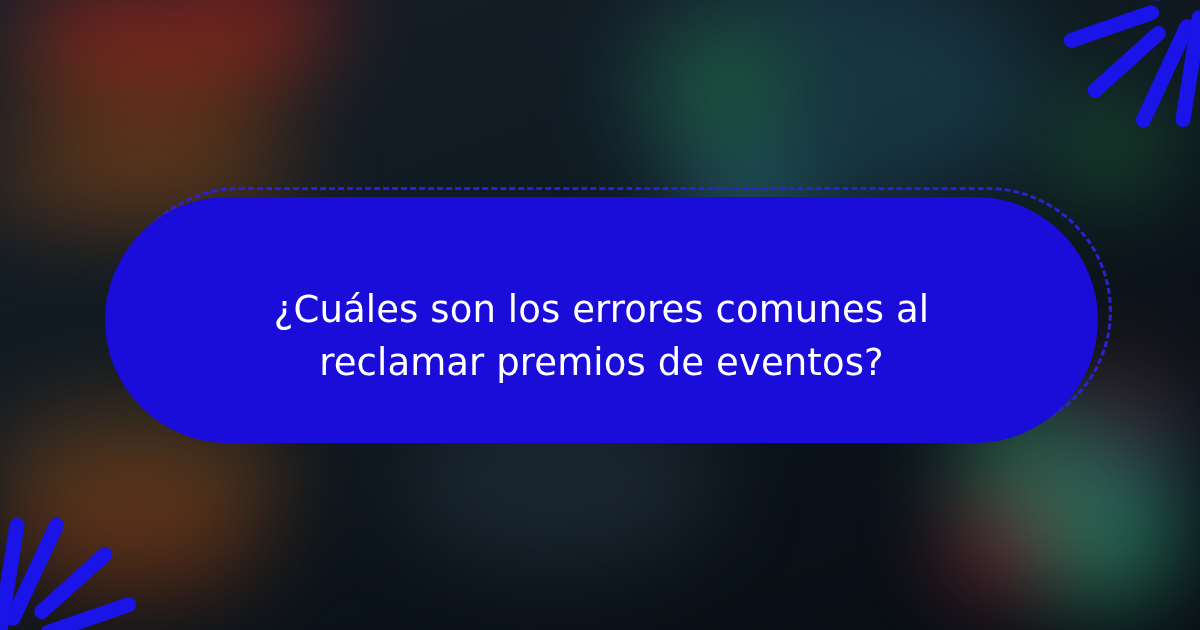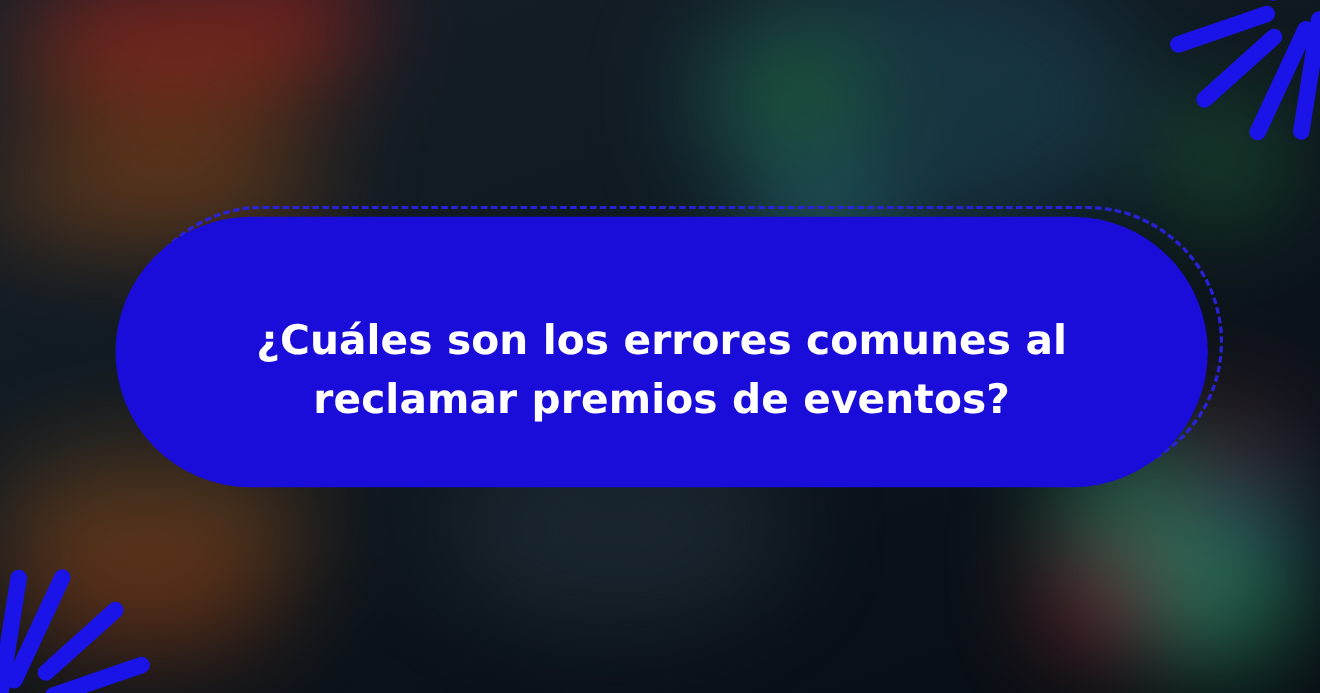--- a/index.html
+++ b/index.html
@@ -49,21 +49,21 @@
     justify-content:center;
     box-sizing:border-box;
     padding:0 90px;
   }
   .card-text{
     color:#ffffff;
     font-size:37px;
     line-height:1.42;
     text-align:center;
     letter-spacing:.1px;
-    font-weight:700;
+    font-weight:400;
     max-width:800px;
     margin-top:33px;
   }
 </style>
 </head>
 <body>
 
 <div id="stage">
 
   <div class="bg-layer bg-base"></div>

